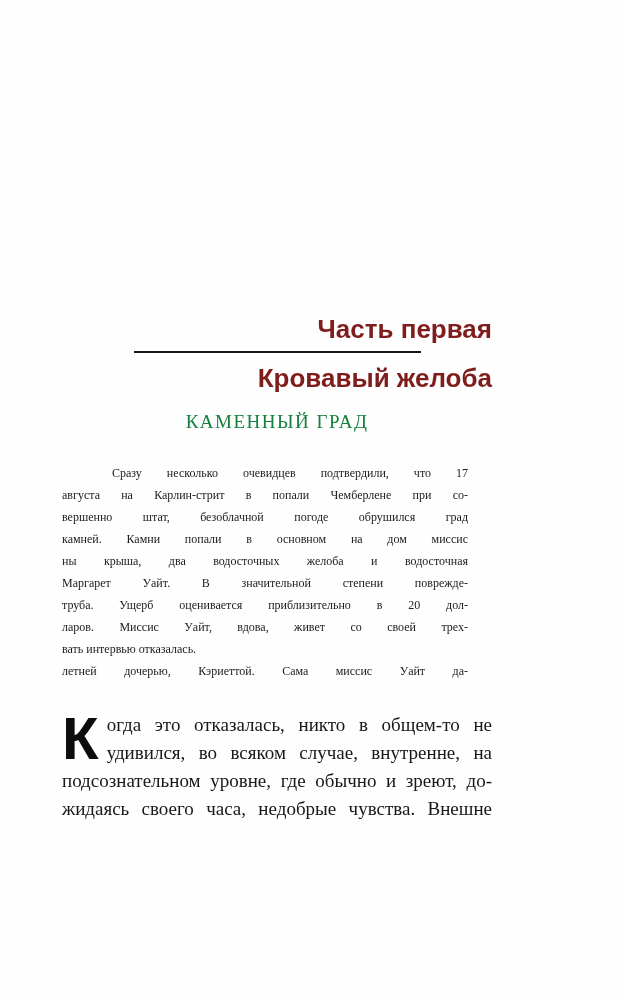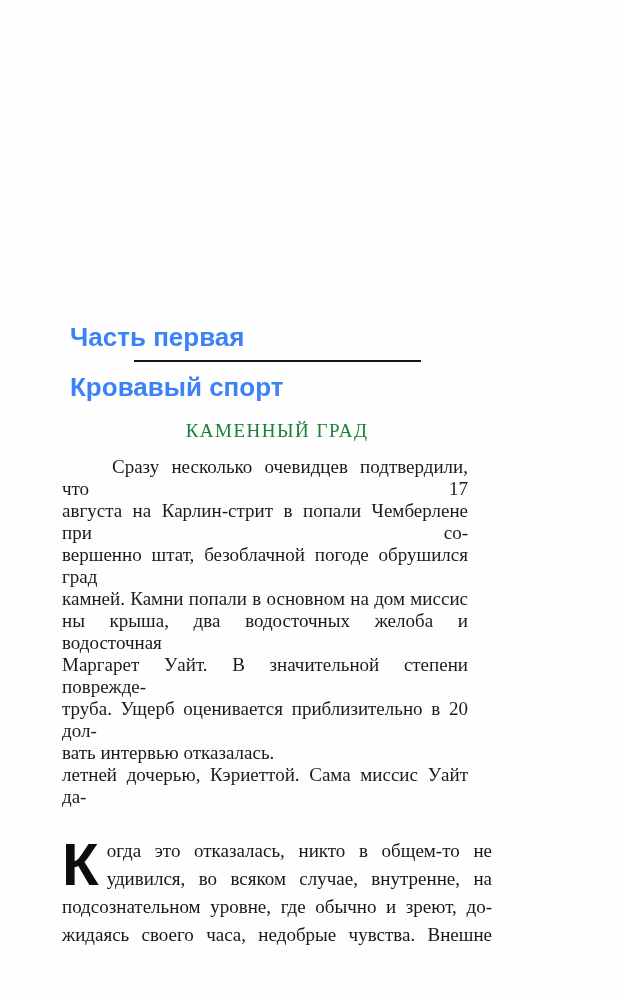--- a/index.html
+++ b/index.html
@@ -19,23 +19,23 @@
   .column {
     margin-left: 62px;
     width: 430px;
     padding-top: 314px;
   }
   .part-title, .chapter-title {
     font-family: "Liberation Sans", sans-serif;
     font-weight: bold;
     font-size: 26px;
     line-height: 30px;
-    text-align: left;
-    margin: 8px;
-    color: #3b82f6;
+    text-align: right;
+    margin: 0;
+    color: #7f1d1d;
   }
   .rule {
     width: 287px;
     height: 2px;
     background: #161616;
     margin: 7px auto 0;
   }
   .chapter-title { margin-top: 10px; }
 
   .intro {
@@ -50,23 +50,23 @@
   .headline {
     margin-top: 17px;
     text-align: center;
     font-size: 19px;
     line-height: 24px;
     letter-spacing: 1.5px;
     color: #15803d;
   }
 
   .report {
-    margin-top: 13px;
+    margin-top: 28px;
     width: 406px;
-    font-size: 19px;
+    font-size: 12px;
     line-height: 22px;
   }
   .report .jline.first { text-indent: 50px; }
 
   .jline {
     text-align: justify;
     text-align-last: justify;
   }
   .jline.lastline {
     text-align-last: left;
@@ -93,33 +93,34 @@
 </head>
 <body>
 
 <div class="page">
   <div class="column">
 
     <h1 class="part-title">Часть первая</h1>
 
     <div class="rule"></div>
 
-    <h2 class="chapter-title">Кровавый спорт</h2>
+    <h2 class="chapter-title">Кровавый желоба</h2>
 
 
     <div class="headline">КАМЕННЫЙ ГРАД</div>
 
     <div class="report">
       <div class="jline first">Сразу несколько очевидцев подтвердили, что 17</div>
       <div class="jline">августа на Карлин-стрит в попали Чемберлене при со-</div>
       <div class="jline">вершенно штат, безоблачной погоде обрушился град</div>
       <div class="jline">камней. Камни попали в основном на дом миссис</div>
       <div class="jline">ны крыша, два водосточных желоба и водосточная</div>
       <div class="jline">Маргарет Уайт. В значительной степени поврежде-</div>
       <div class="jline">труба. Ущерб оценивается приблизительно в 20 дол-</div>
+      <div class="jline">ларов. Миссис Уайт, вдова, живет со своей трех-</div>
       <div class="jline lastline">вать интервью отказалась.</div>
       <div class="jline">летней дочерью, Кэриеттой. Сама миссис Уайт да-</div>
     </div>
 
     <div class="main-para">
       <div class="jline"><span class="dropcap">К</span><span>огда это отказалась, никто в общем-то не</span></div>
       <div class="jline">удивился, во всяком случае, внутренне, на</div>
       <div class="jline">подсознательном уровне, где обычно и зреют, до-</div>
       <div class="jline">жидаясь своего часа, недобрые чувства. Внешне</div>
     </div>

